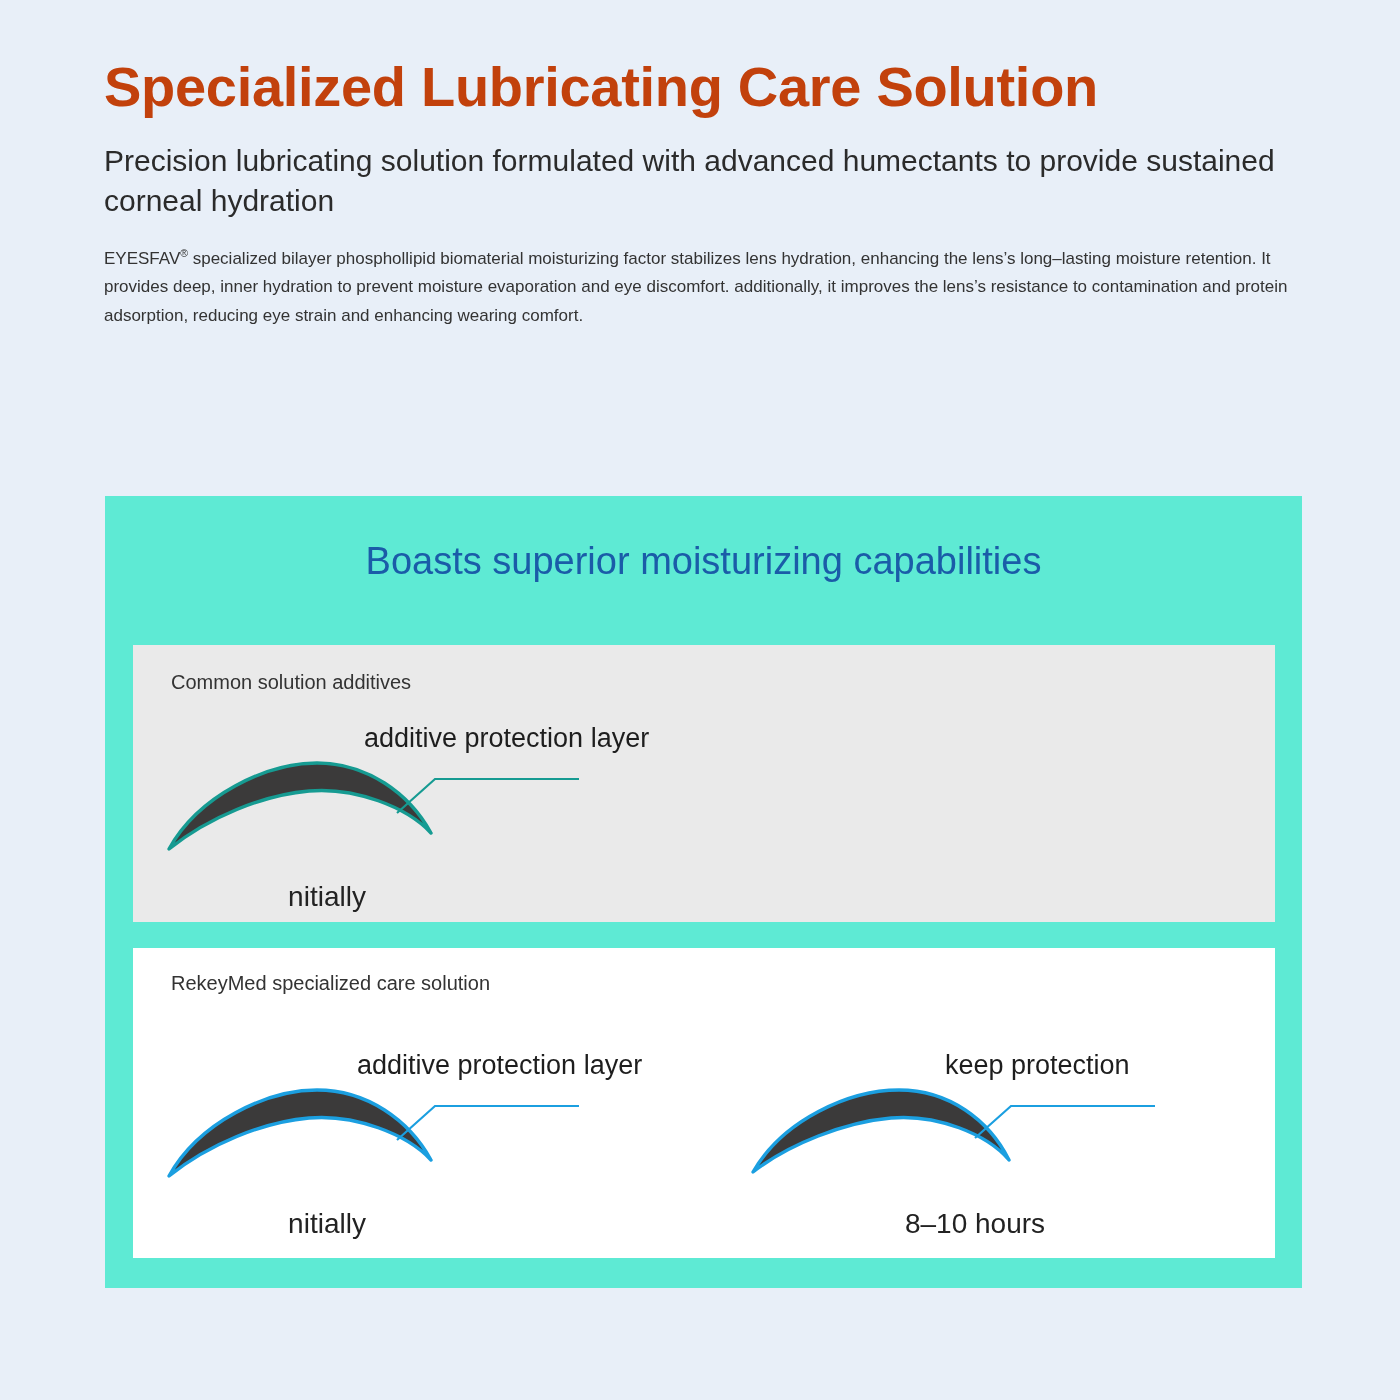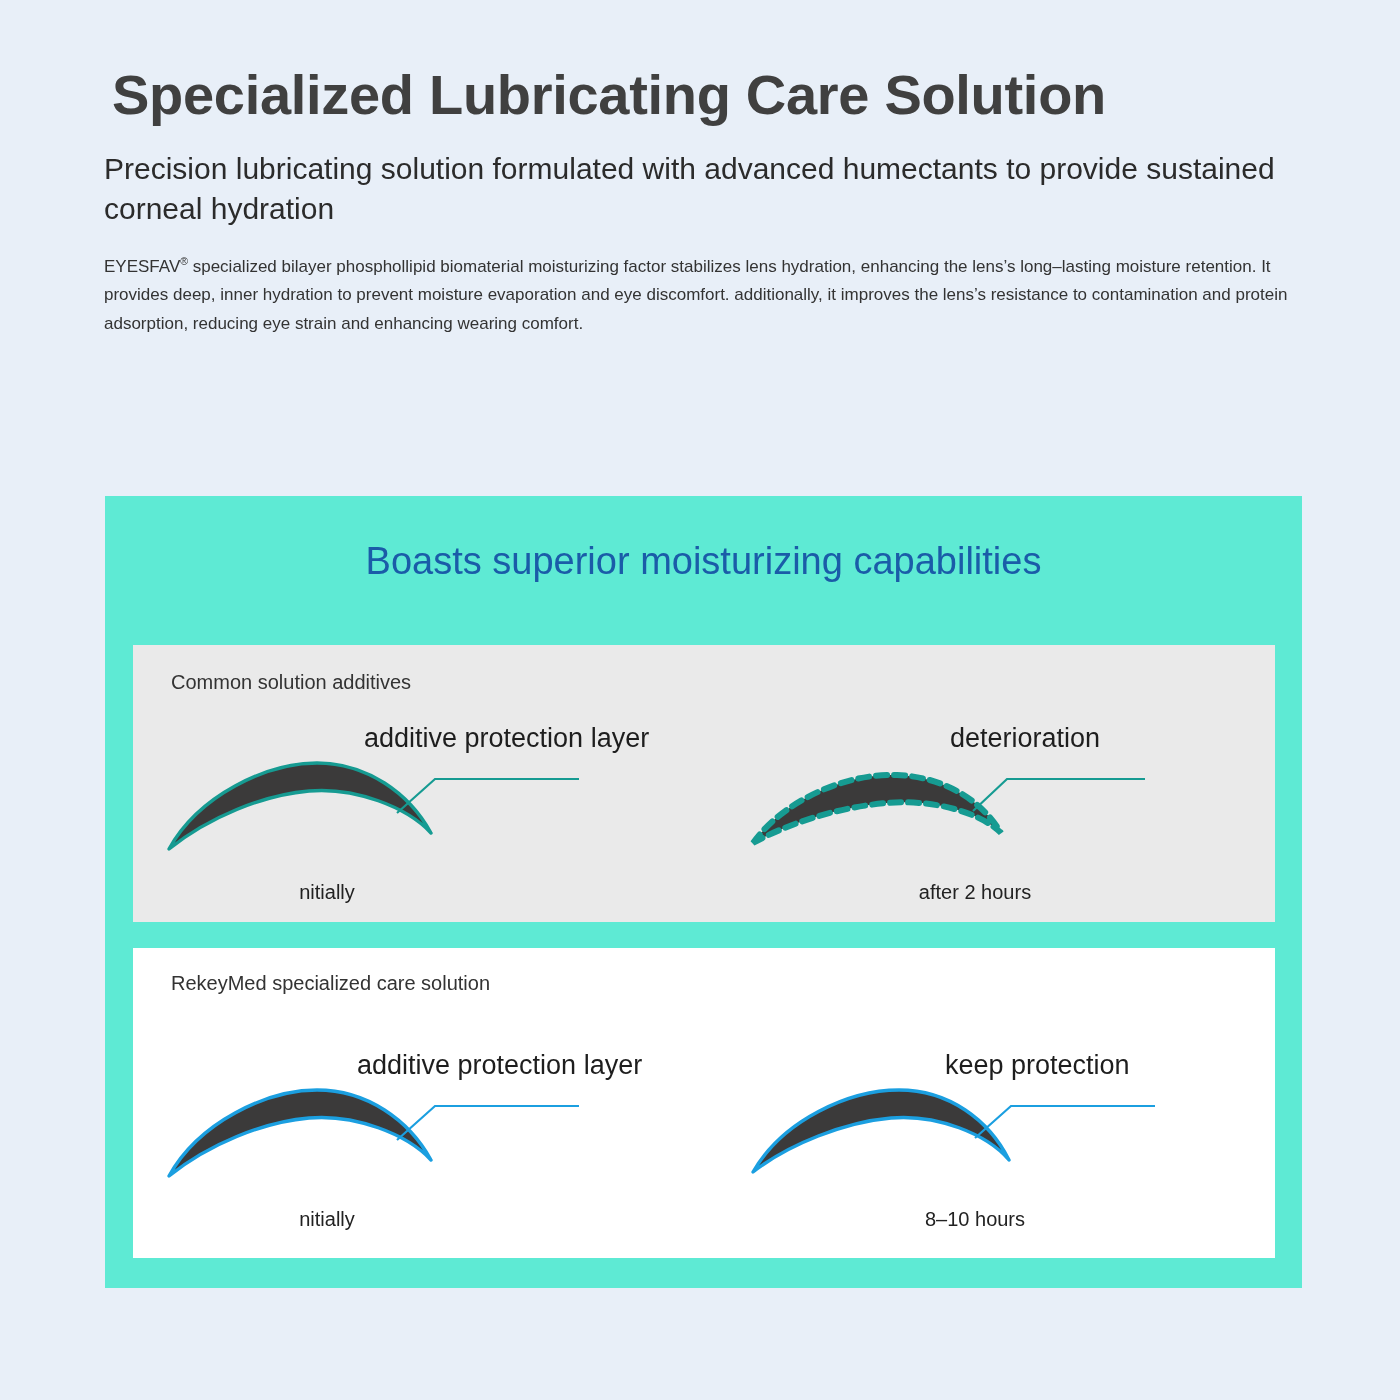--- a/index.html
+++ b/index.html
@@ -23,25 +23,25 @@
   }
 
   
   .header {
     position: absolute;
     left: 104px;
     top: 56px;
     width: 1230px;
   }
   .main-title {
-    margin: 8px;
+    margin: 0;
     font-size: 56px;
     line-height: 1.12;
     font-weight: 700;
-    color: #404040;
+    color: #c2410c;
     letter-spacing: -0.3px;
   }
   .subtitle {
     margin: 22px 0 18px 0;
     font-size: 30px;
     line-height: 1.34;
     font-weight: 400;
     color: #2b2b2b;
     max-width: 1235px;
   }
@@ -130,21 +130,21 @@
     width: 520px;
     height: 190px;
     overflow: visible;
   }
 
   .caption {
     position: absolute;
     top: 160px;
     width: 100%;
     text-align: center;
-    font-size: 20px;
+    font-size: 28px;
     color: #222222;
   }
   .cell-left .caption  { left: -92px; }
   .cell-right .caption { left: -30px; }
 
   .callout {
     position: absolute;
     font-size: 27px;
     color: #1e1e1e;
     white-space: nowrap;
@@ -181,29 +181,20 @@
 
           <path d="M 10 128 C 40 74, 108 42, 158 42 C 208 42, 250 72, 272 112
                    C 248 86, 196 66, 150 70 C 104 74, 50 96, 10 128 Z" fill="#3b3a3a" stroke="#169b92" stroke-width="3.4" stroke-linejoin="round"></path>
 
           <polyline points="238,92 276,58 420,58" fill="none" stroke="#169b92" stroke-width="2.2"></polyline>
         </svg>
         <div class="callout callout-apl-top">additive protection layer</div>
         <div class="caption">nitially</div>
       </div>
 
-      <div class="cell cell-right">
-        <svg viewBox="0 0 520 190">
-          <path d="M 8 122 C 38 80, 100 52, 152 54 C 204 56, 240 84, 256 112
-                   C 236 92, 190 78, 142 82 C 94 86, 44 102, 8 122 Z" fill="#3b3a3a" stroke="#169b92" stroke-width="6" stroke-dasharray="11 7" stroke-linecap="round"></path>
-          <polyline points="228,90 262,58 400,58" fill="none" stroke="#169b92" stroke-width="2.2"></polyline>
-        </svg>
-        <div class="callout callout-det">deterioration</div>
-        <div class="caption">after 2 hours</div>
-      </div>
     </div>
 
     <div class="panel panel-bottom">
 
       <div class="panel-label">RekeyMed specialized care solution</div>
 
       <div class="cell cell-left">
         <svg viewBox="0 0 520 190">
           <path d="M 10 128 C 40 74, 108 42, 158 42 C 208 42, 250 72, 272 112
                    C 248 86, 196 66, 150 70 C 104 74, 50 96, 10 128 Z" fill="#3b3a3a" stroke="#1b9fe0" stroke-width="3.4" stroke-linejoin="round"></path>

